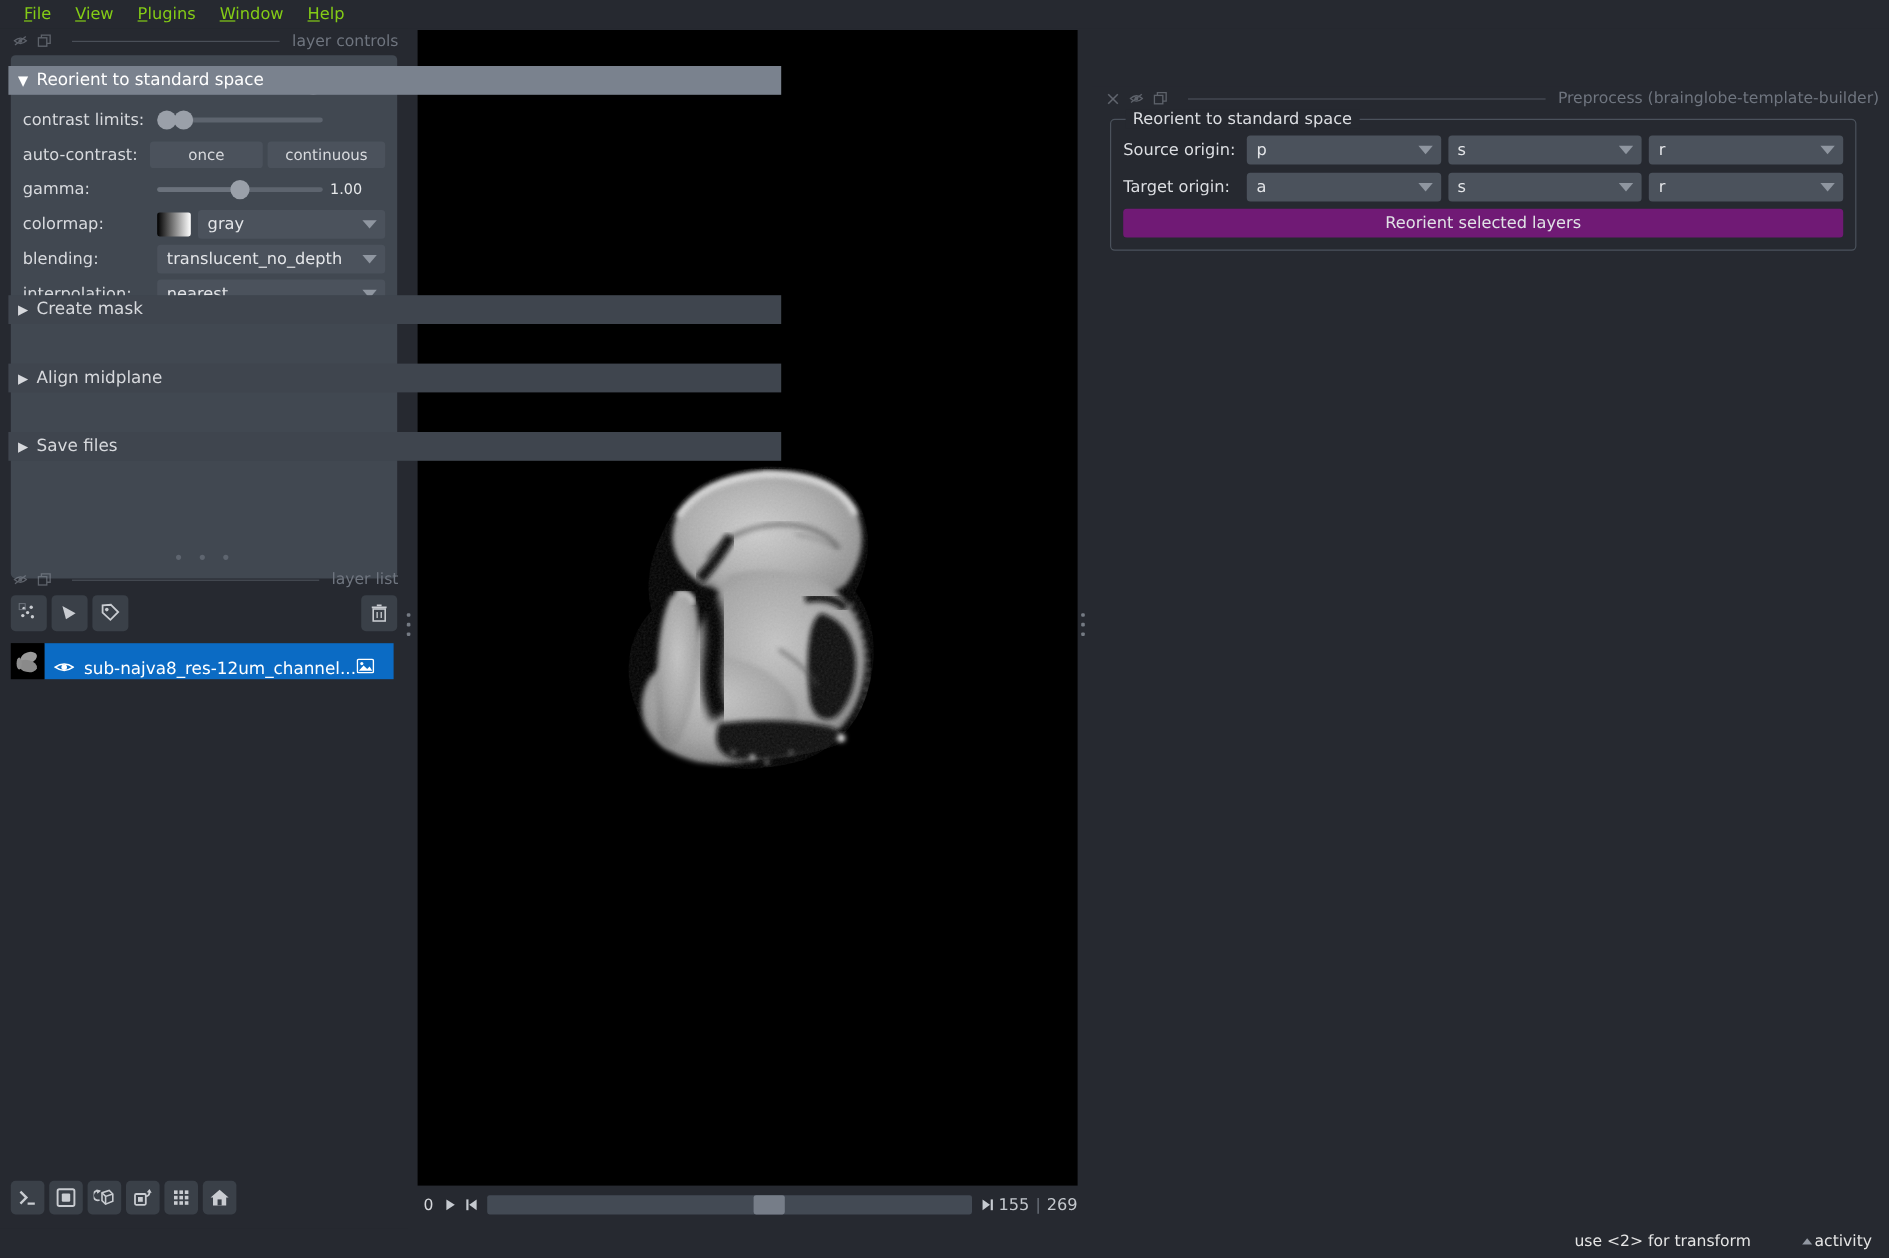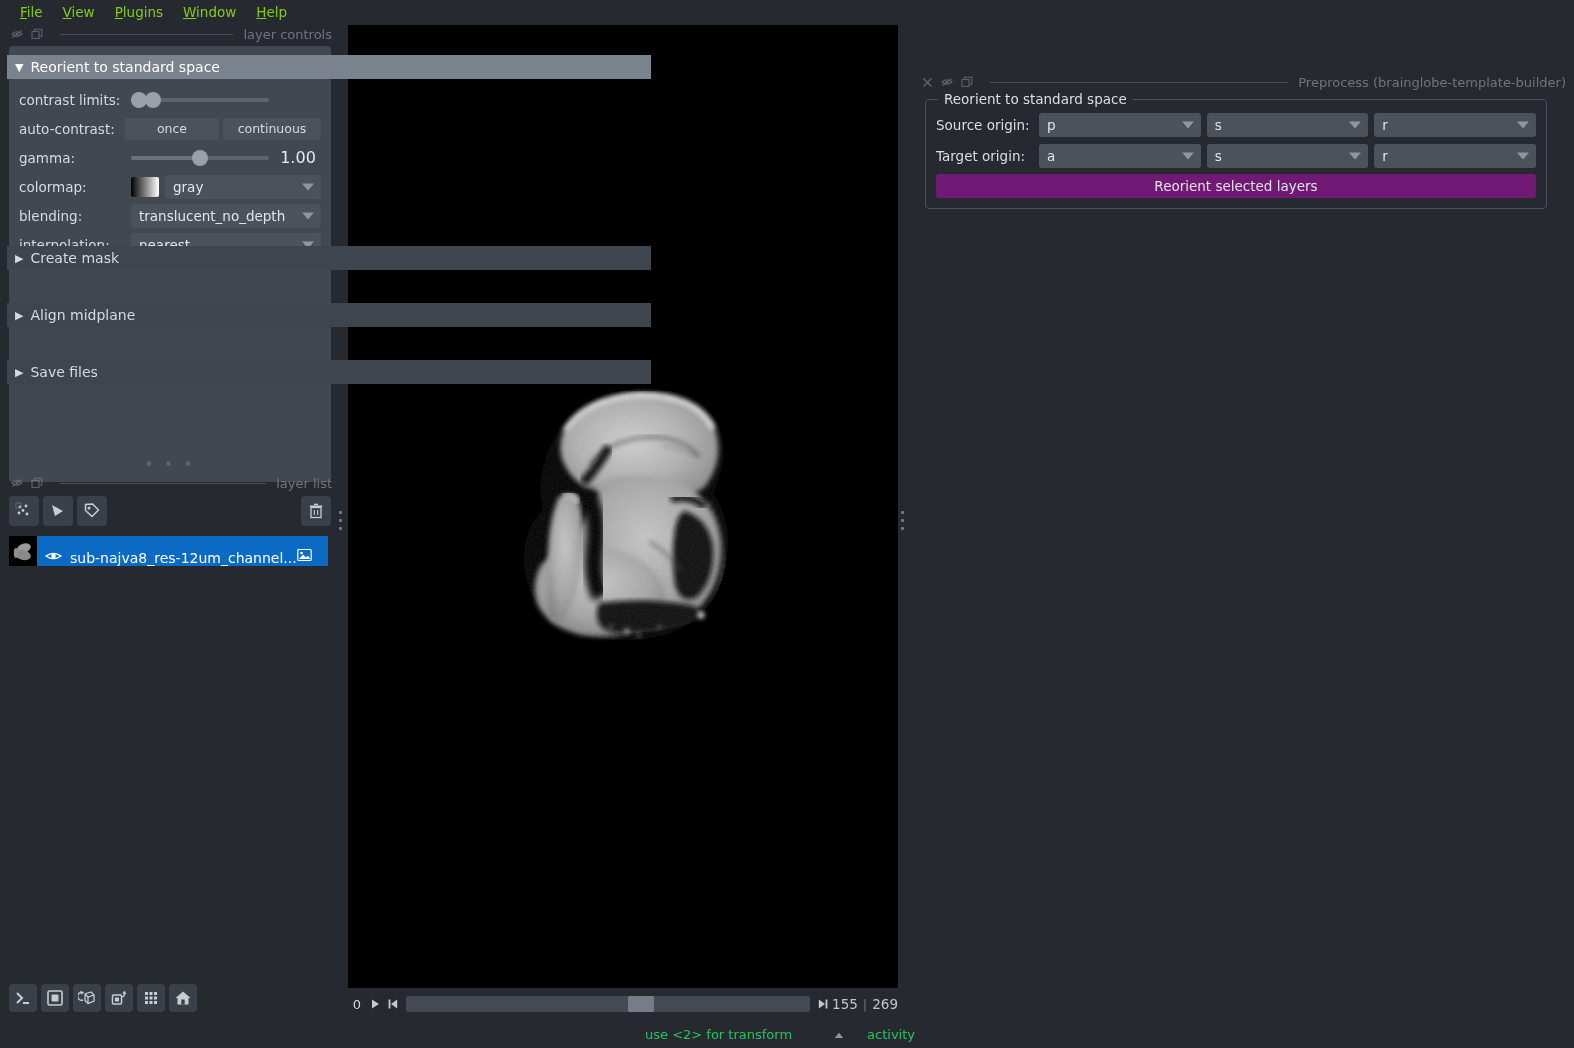--- a/index.html
+++ b/index.html
@@ -46,21 +46,21 @@
   .ctrl { flex: 1; display: flex; align-items: center; }
 
   
   .slider-wrap { position: relative; flex: 1; height: 18px; display:flex; align-items:center;}
   .slider-track { position: absolute; left: 0; right: 0; height: 4px; background: #5d646e; border-radius: 2px; }
   .slider-fill  { position: absolute; left: 0; height: 4px; background: #6b727c; border-radius: 2px; }
   .slider-handle {
     position: absolute; width: 16px; height: 16px; border-radius: 50%;
     background: #9aa0a9; top: 1px;
   }
-  .slider-val { width: 46px; text-align: center; font-size: 16px; color: #e6e8ea; margin-left: 6px; }
+  .slider-val { width: 46px; text-align: left; font-size: 12px; color: #e6e8ea; margin-left: 6px; }
 
   
   .btn {
     background: #4b525c; color: #d8dade; font-size: 12.5px;
     border: none; border-radius: 3px; height: 22px;
     display: flex; align-items: center; justify-content: center;
     cursor: default; font-family: "DejaVu Sans", sans-serif;
   }
   .btn-once { width: 94px; margin-right: 4px; }
   .btn-cont { width: 98px; }
@@ -183,25 +183,25 @@
   .gb-combo { height: 24px; margin-right: 6px; }
   .gb-button {
     margin: 0 10px 10px 10px; height: 24px; background: #701a75;
     border-radius: 3px; display: flex; align-items: center; justify-content: center;
     font-size: 13.5px; color: #e0e2e6; cursor: default;
   }
 
   
   .statusbar {
     position: absolute; left: 0; top: 1020px; width: 1574px; height: 28px;
-    display: flex; align-items: center; justify-content: center;
-    padding-right: 14px; font-size: 13px; color: #22c55e;
+    display: flex; align-items: center; justify-content: flex-end;
+    padding-right: 14px; font-size: 13px; color: #e5e5e5;
   }
   .status-hint { margin-right: 42px; }
-  .status-activity { display: flex; align-items: center; gap: 23px; }
+  .status-activity { display: flex; align-items: center; gap: 1px; }
 </style>
 </head>
 <body>
 
 <div id="app">
 
   <div class="menubar">
     <div class="menu-item"><u>F</u><span>ile</span></div>
     <div class="menu-item"><u>V</u><span>iew</span></div>
     <div class="menu-item"><u>P</u><span>lugins</span></div>

